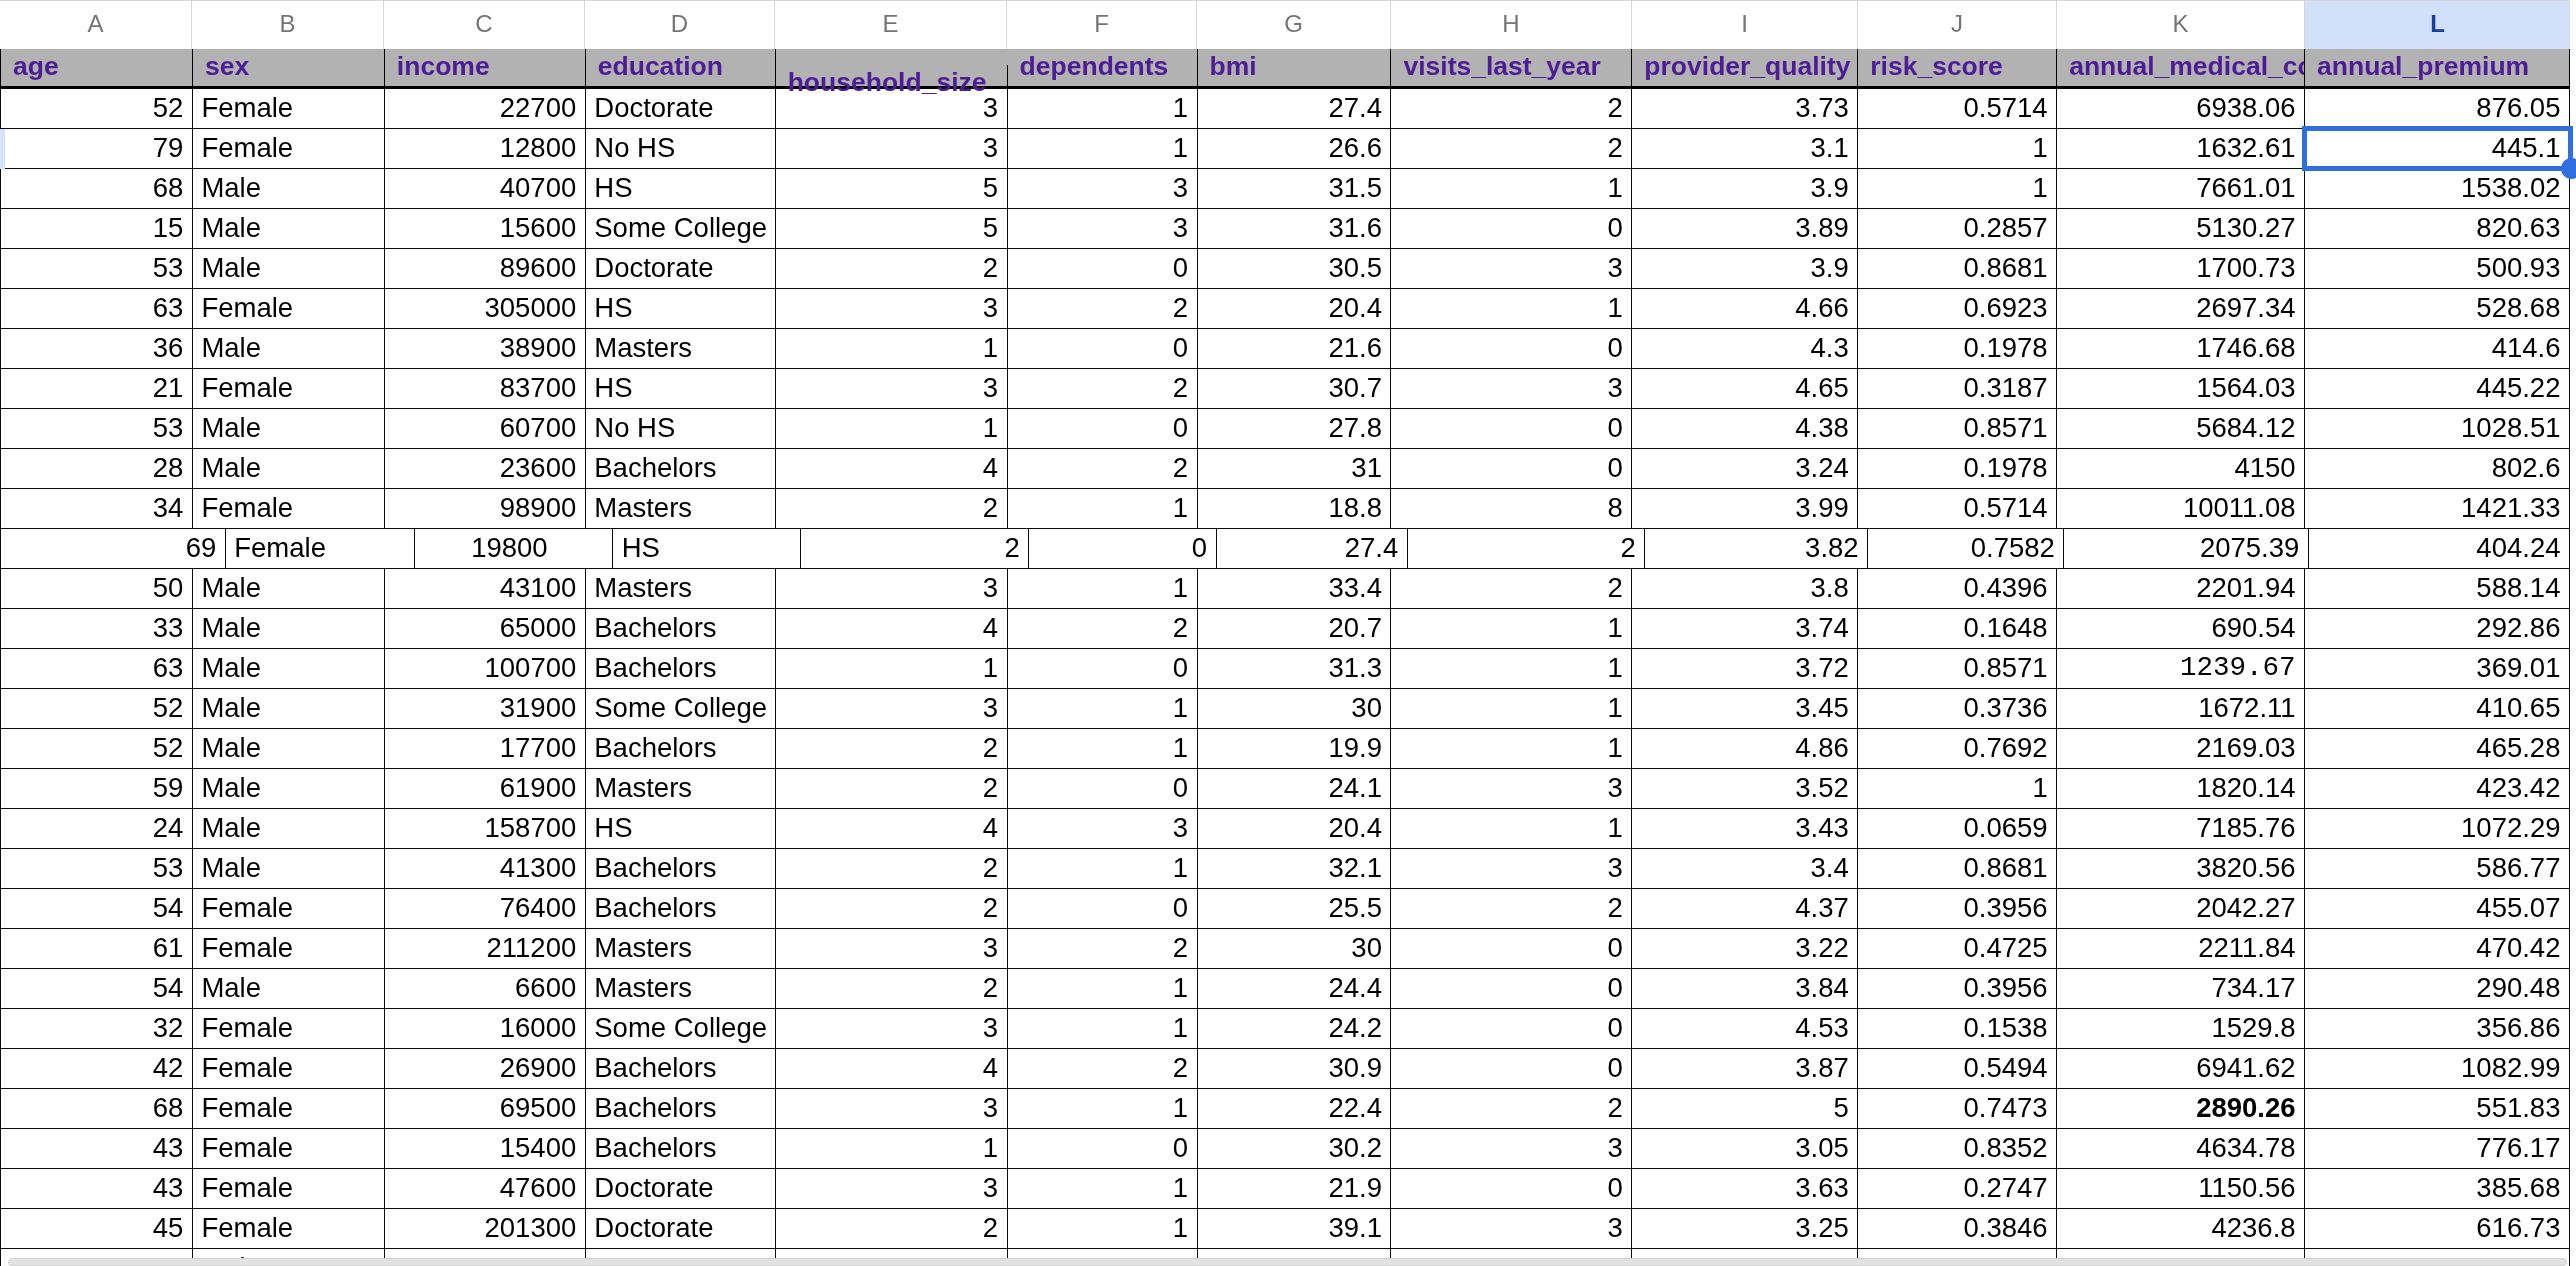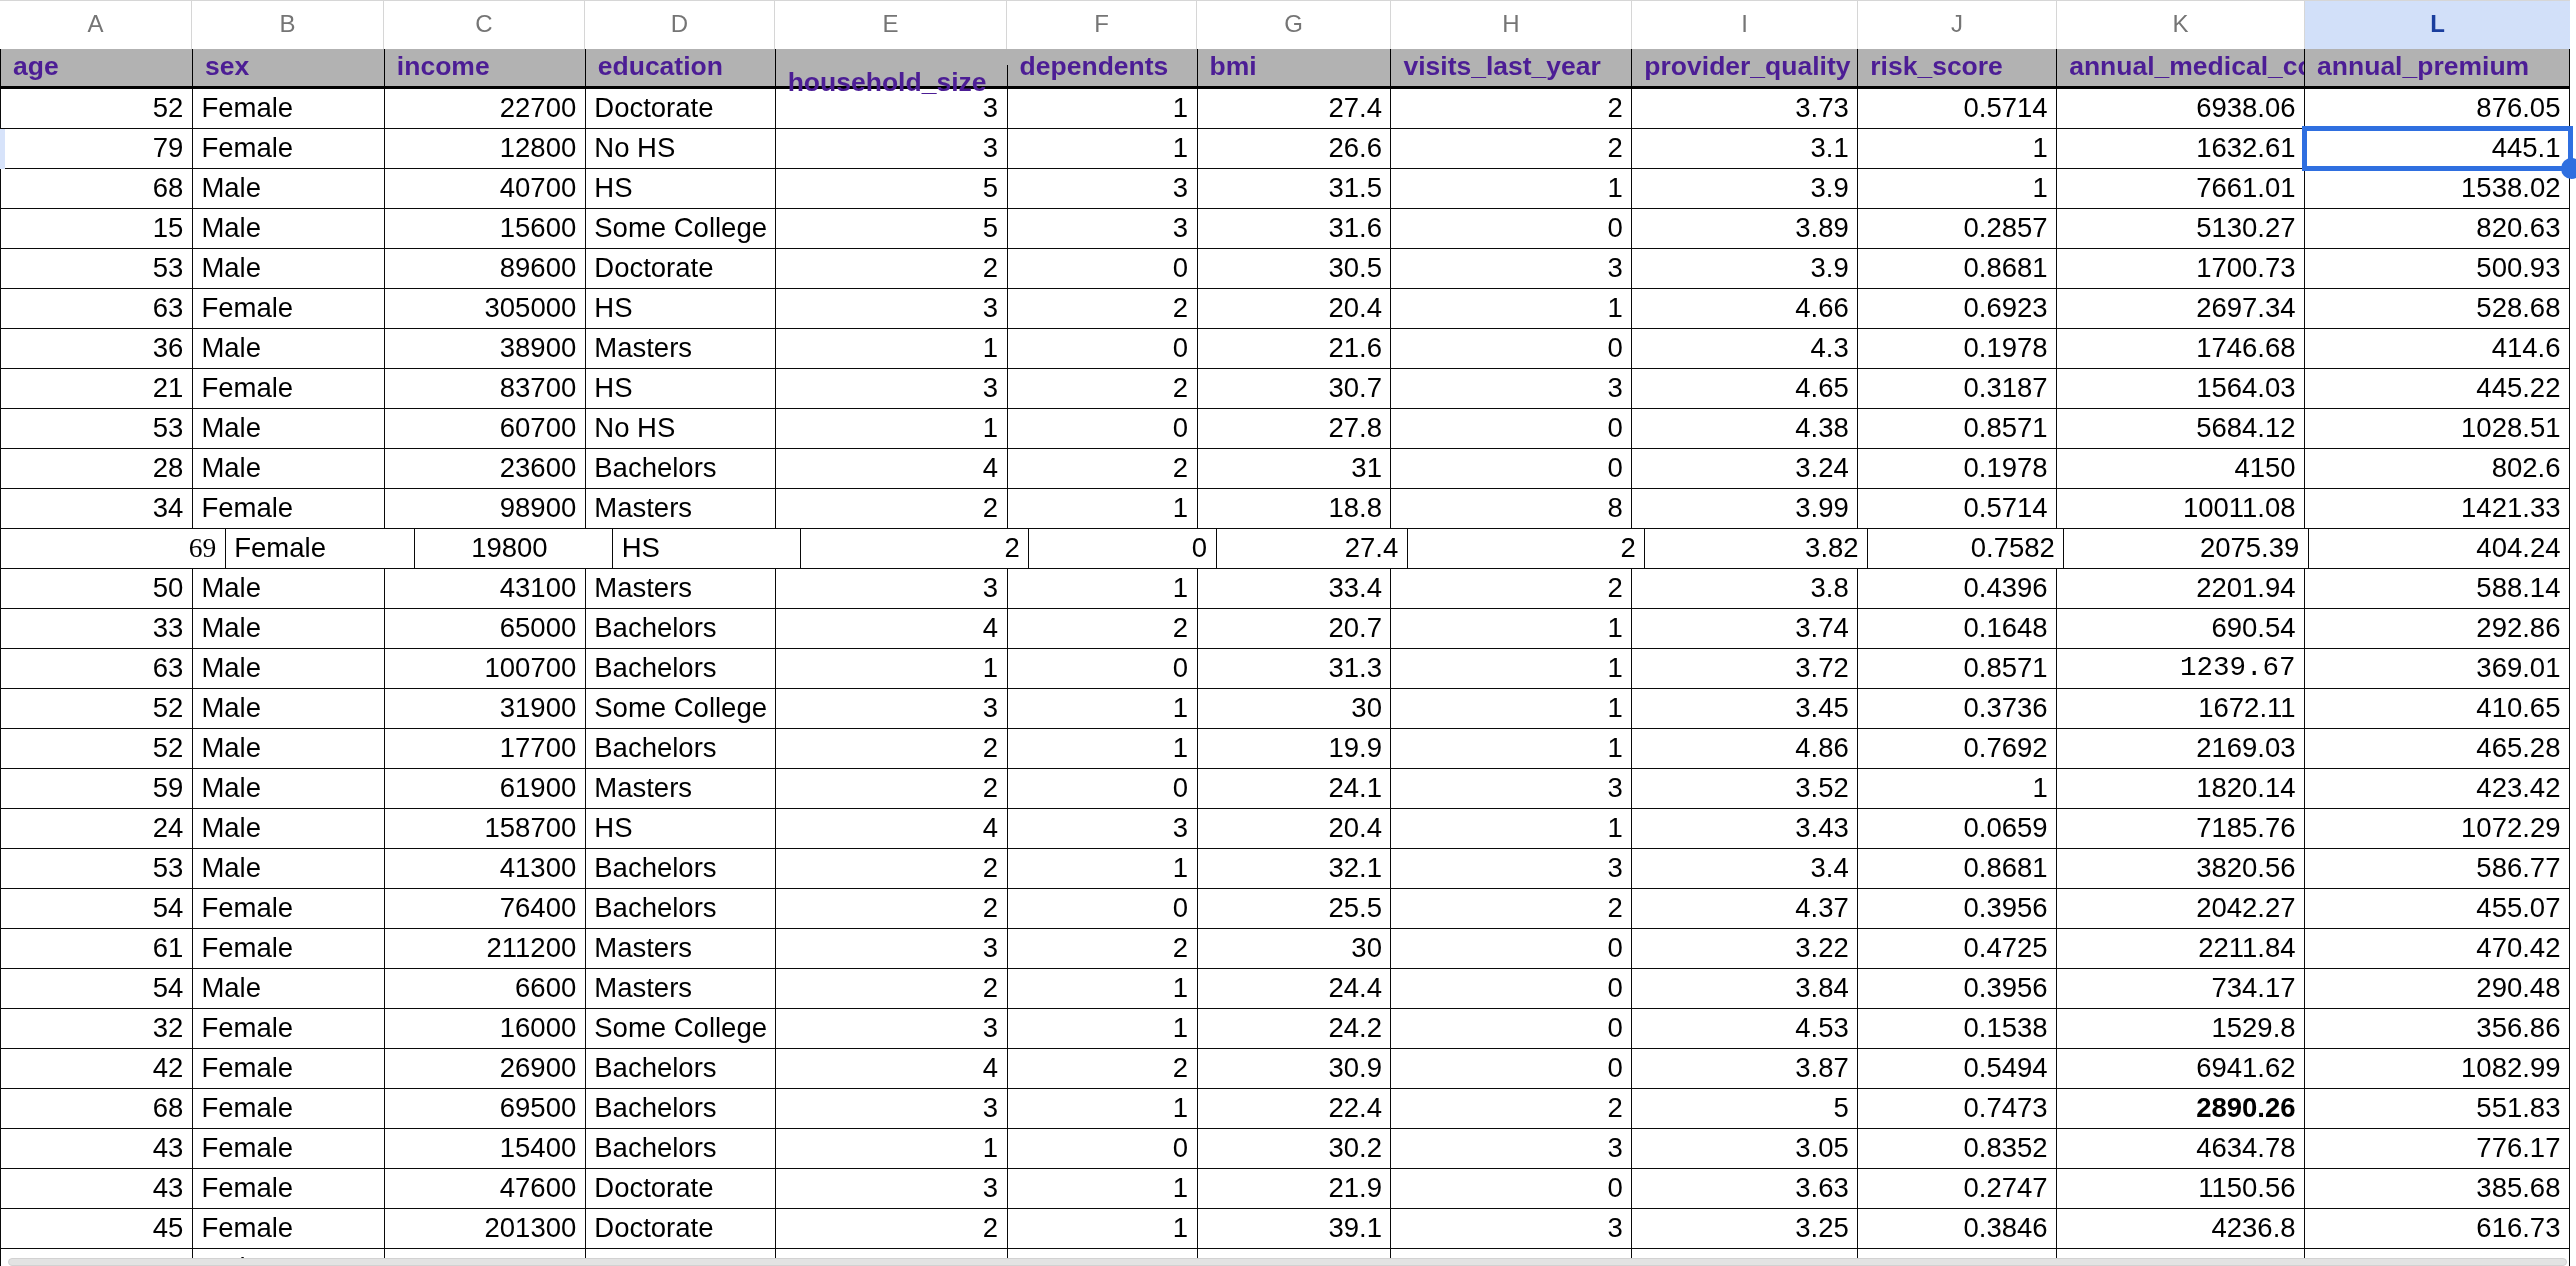--- a/index.html
+++ b/index.html
@@ -298,21 +298,21 @@
         <div class="cell" style="width: 232px;">2</div>
         <div class="cell" style="width: 190px;">1</div>
         <div class="cell" style="width: 194px;">18.8</div>
         <div class="cell" style="width: 241px;">8</div>
         <div class="cell" style="width: 226px;">3.99</div>
         <div class="cell" style="width: 199px;">0.5714</div>
         <div class="cell" style="width: 248px;">10011.08</div>
         <div class="cell" style="width: 265px;">1421.33</div>
       </div>
       <div class="row">
-        <div class="cell" style="width: 228px; font-family: Liberation Serif, serif;">69</div>
+        <div class="cell" style="width: 228px;">69</div>
         <div class="cell text" style="width: 192px;">Female</div>
         <div class="cell" style="width: 201px; text-align: center;">19800</div>
         <div class="cell text" style="width: 190px;">HS</div>
         <div class="cell" style="width: 232px;">2</div>
         <div class="cell" style="width: 190px;">0</div>
         <div class="cell" style="width: 194px;">27.4</div>
         <div class="cell" style="width: 241px;">2</div>
         <div class="cell" style="width: 226px;">3.82</div>
         <div class="cell" style="width: 199px;">0.7582</div>
         <div class="cell" style="width: 248px;">2075.39</div>

